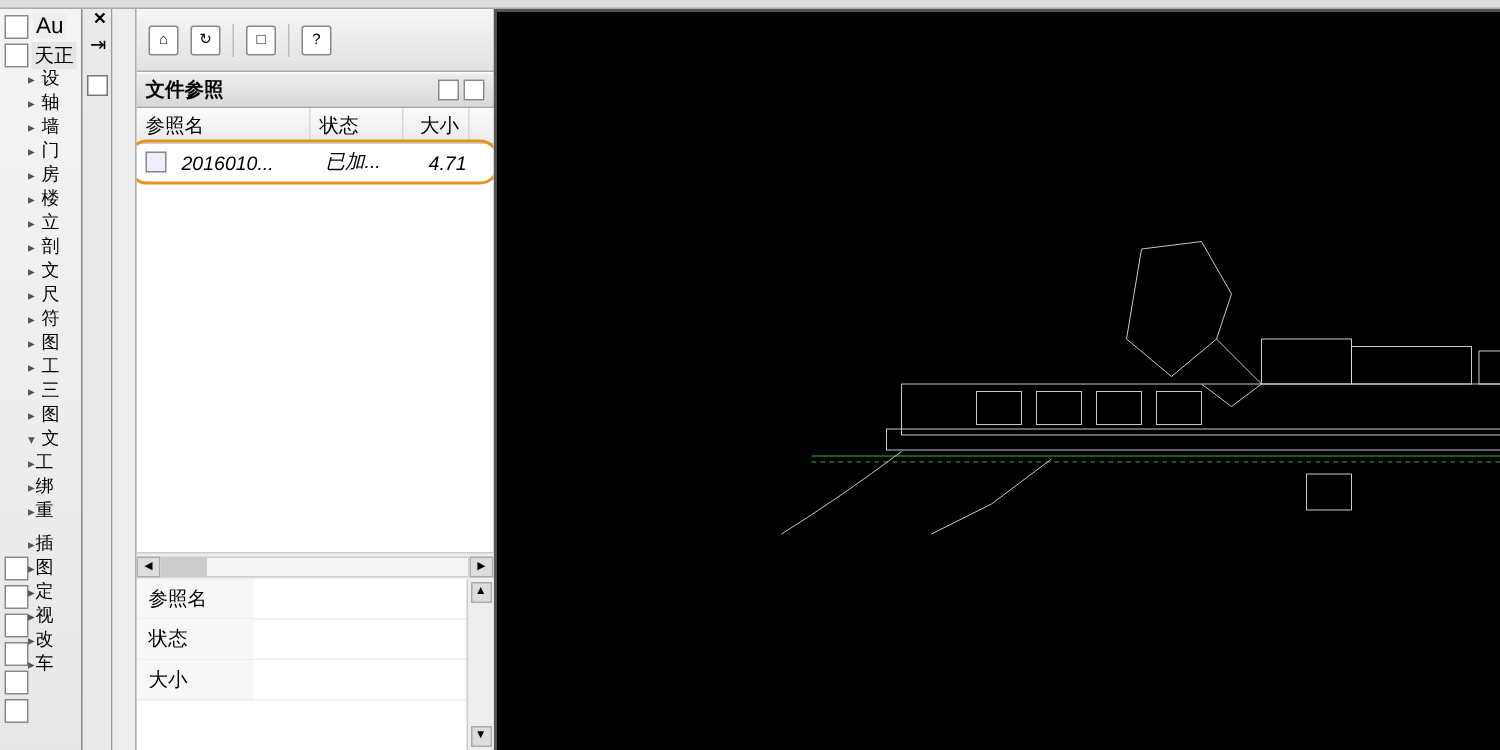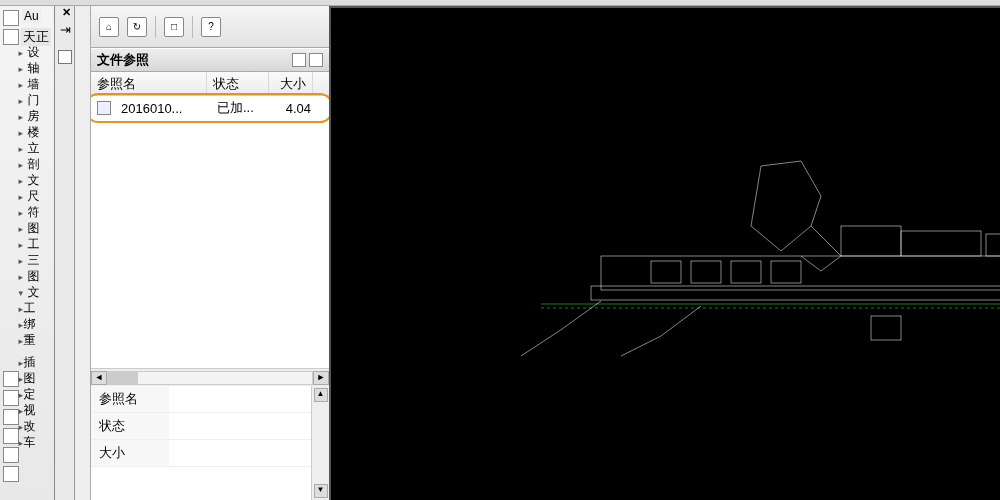--- a/index.html
+++ b/index.html
@@ -10,21 +10,21 @@
 
 .leftbar { width: 55px; display: flex; background: linear-gradient(#f4f4f4,#e8e8e8); border-right: 1px solid #888; }
 .leftbar .iconcol { width: 22px; display: flex; flex-direction: column; gap: 3px; padding-top: 4px; align-items: center; }
 .leftbar .iconcol .ic { width: 16px; height: 16px; border: 1px solid #888; background: #fff; font-size: 9px; text-align: center; line-height: 14px; }
 .leftbar .labelcol { width: 33px; display: flex; flex-direction: column; padding-top: 22px; }
 .leftbar .labelcol .lbl { font-size: 12px; line-height: 16px; padding-left: 6px; position: relative; cursor: pointer; }
 .leftbar .labelcol .lbl::before { content: "▸"; position: absolute; left: -3px; top: 1px; font-size: 9px; color: #555; }
 .leftbar .labelcol .lbl.down::before { content: "▾"; }
 
 .tianzhen { position: absolute; top: 22px; left: 21px; font-size: 13px; background: #e6e6e6; padding: 0 2px; }
-.au { position: absolute; top: 3px; left: 22px; font-size: 12px; background: #eee; padding: 0 2px; }
+.au { position: absolute; top: 3px; left: 22px; font-size: 15px; background: #eee; padding: 0 2px; }
 .closex { position: absolute; top: 6px; left: 62px; font-size: 11px; font-weight: bold; }
 .pinarr { position: absolute; top: 22px; left: 60px; font-size: 13px; }
 
 .iconstrip2 { width: 20px; background: #eaeaea; border-right: 1px solid #999; display: flex; flex-direction: column; gap: 3px; padding-top: 44px; align-items: center; }
 .iconstrip2 .ic2 { width: 14px; height: 14px; border: 1px solid #777; background: #fff; font-size: 8px; }
 
 
 .vertcol { width: 16px; background: #eee; border-right: 1px solid #aaa; position: relative; }
 .vertcol .vtext { position: absolute; bottom: 4px; left: 1px; font-size: 11px; writing-mode: vertical-rl; }
 
@@ -39,21 +39,21 @@
 .section-hd .hdicons .hi { width: 14px; height: 14px; border: 1px solid #888; background: #fff; font-size: 8px; cursor: pointer; }
 
 .ref-table { flex: 1; background: #fff; overflow: hidden; display: flex; flex-direction: column; min-height: 210px; }
 .ref-head { height: 24px; display: flex; border-bottom: 1px solid #d0d0d0; background: linear-gradient(#fafafa,#ececec); }
 .ref-head .col { font-size: 13px; padding: 3px 6px; border-right: 1px solid #d8d8d8; }
 .ref-row { height: 24px; display: flex; align-items: center; font-size: 13px; }
 .ref-row .cell { padding: 2px 6px; white-space: nowrap; overflow: hidden; }
 .ref-row .fic { width: 14px; height: 14px; margin: 0 4px 0 6px; border: 1px solid #aa8; background: #ffe; flex: none; }
 .ref-row .fic.dwg { border-color: #888; background: #eef; }
 .c1 { width: 116px; } .c2 { width: 62px; } .c3 { width: 44px; text-align: right; }
-.ref-row.hl { position: relative; }
+.ref-row.hl { position: relative; font-style: italic; }
 .ref-row.hl::after { content: ""; position: absolute; left: -6px; right: -4px; top: -3px; bottom: -3px; border: 2px solid #e69420; border-radius: 13px; pointer-events: none; }
 .scroll-h { height: 18px; background: #eee; border-top: 1px solid #ccc; display: flex; align-items: center; }
 .scroll-h .arr { width: 16px; height: 14px; background: #ddd; border: 1px solid #aaa; font-size: 9px; text-align: center; cursor: pointer; }
 .scroll-h .track { flex: 1; height: 14px; background: #f4f4f4; border: 1px solid #ccc; position: relative; }
 .scroll-h .thumb { position: absolute; left: 0; width: 30px; top: 0; bottom: 0; background: #ccc; }
 
 .details { background: #fff; flex: none; height: 114px; display: flex; flex-direction: column; }
 .det-row { display: flex; border-bottom: 1px solid #eee; }
 .det-row .k { width: 78px; font-size: 13px; padding: 4px 8px; background: #f7f7f7; }
 .det-row .v { flex: 1; font-size: 13px; padding: 4px 6px; }
@@ -153,21 +153,21 @@
     <div class="ref-table">
       <div class="ref-head">
         <div class="col c1">参照名</div>
         <div class="col c2">状态</div>
         <div class="col c3">大小</div>
       </div>
       <div class="ref-row hl">
         <div class="fic dwg"></div>
         <div class="cell c1" style="width:96px">2016010...</div>
         <div class="cell c2">已加...</div>
-        <div class="cell c3">4.04</div>
+        <div class="cell c3">4.71</div>
       </div>
       <div style="flex:1"></div>
       <div class="scroll-h">
         <div class="arr">◄</div>
         <div class="track">
             <div class="thumb"></div>
           </div>
         <div class="arr">►</div>
       </div>
     </div>

